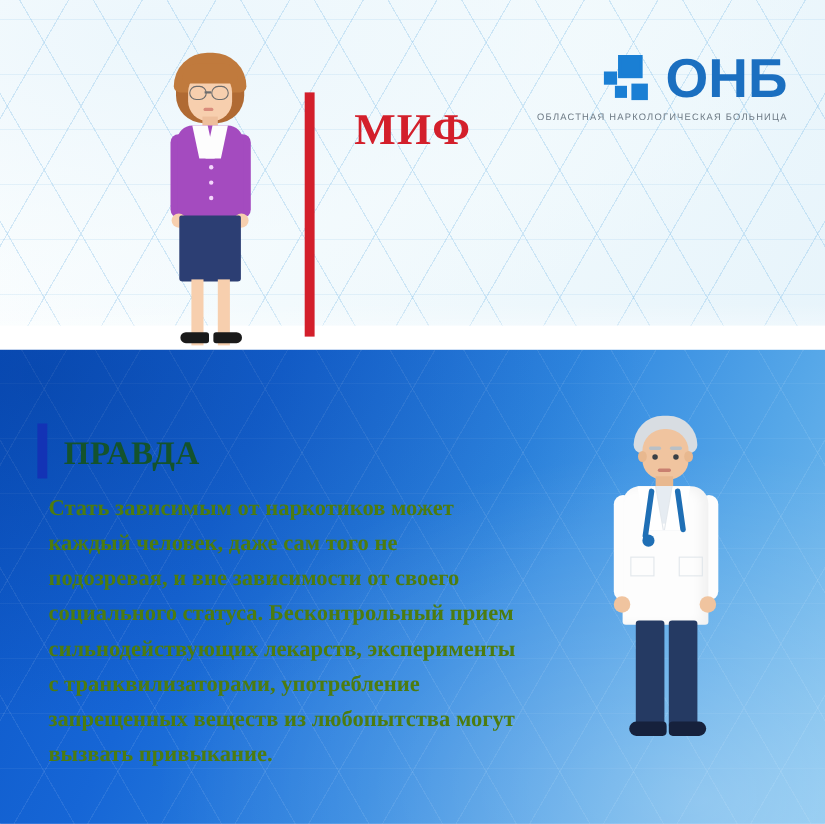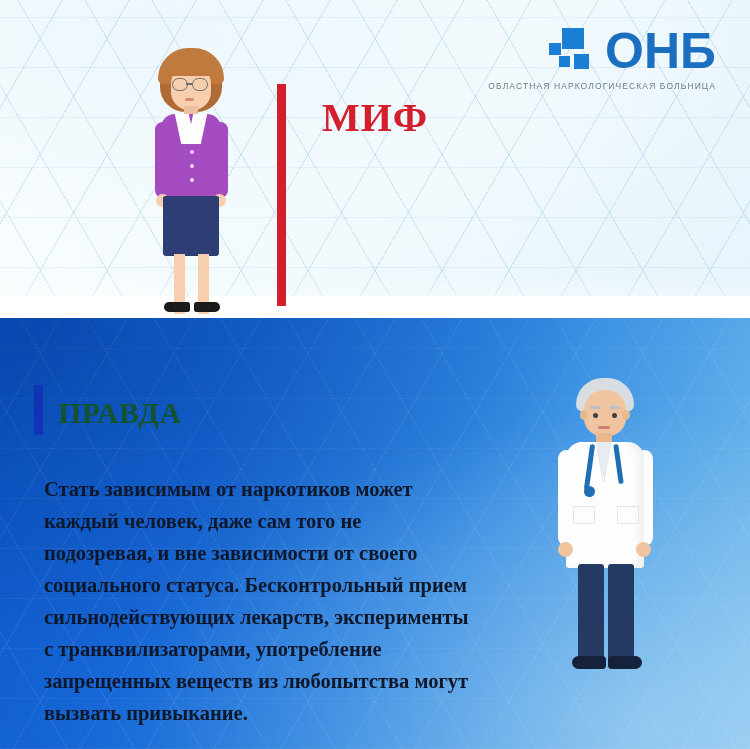--- a/index.html
+++ b/index.html
@@ -75,23 +75,24 @@
   
   .logo {
     position: absolute;
     right: 34px;
     top: 26px;
     width: 300px;
     text-align: right;
   }
   .logo-row {
     display: flex;
-    align-items: center;
+    align-items: flex-end;
     justify-content: flex-end;
     gap: 10px;
+    margin-top: 20px;
   }
   .logo-mark {
     position: relative;
     width: 46px;
     height: 46px;
   }
   .logo-mark i {
     position: absolute;
     display: block;
     background: #1a7fd4;
@@ -168,22 +169,21 @@
   }
   .truth-text {
     position: absolute;
     left: 44px;
     top: 446px;
     width: 430px;
     font-family: "Liberation Serif", serif;
     font-weight: bold;
     font-size: 20.5px;
     line-height: 32px;
-    color: #0f172a;
-    margin-top: 27px;
+    color: #4d7c0f;
   }
 
   
   .woman { position: absolute; left: 128px; top: 48px; width: 130px; height: 262px; }
   .w-hair-back { position:absolute; left:32px; top:2px; width:62px; height:62px; background:#b06a33; border-radius:32px 32px 26px 26px; }
   .w-hair-top { position:absolute; left:30px; top:0px; width:66px; height:36px; background:#c07a3d; border-radius:33px 33px 6px 6px; }
   .w-face { position:absolute; left:43px; top:16px; width:40px; height:46px; background:#f7cfae; border-radius:20px 20px 18px 18px; }
   .w-fringe { position:absolute; left:38px; top:10px; width:50px; height:18px; background:#c07a3d; border-radius:25px 25px 10px 10px; }
   .w-glass-l { position:absolute; left:44px; top:30px; width:14px; height:11px; border:1.6px solid #6d6d6d; border-radius:7px; }
   .w-glass-r { position:absolute; left:64px; top:30px; width:14px; height:11px; border:1.6px solid #6d6d6d; border-radius:7px; }

